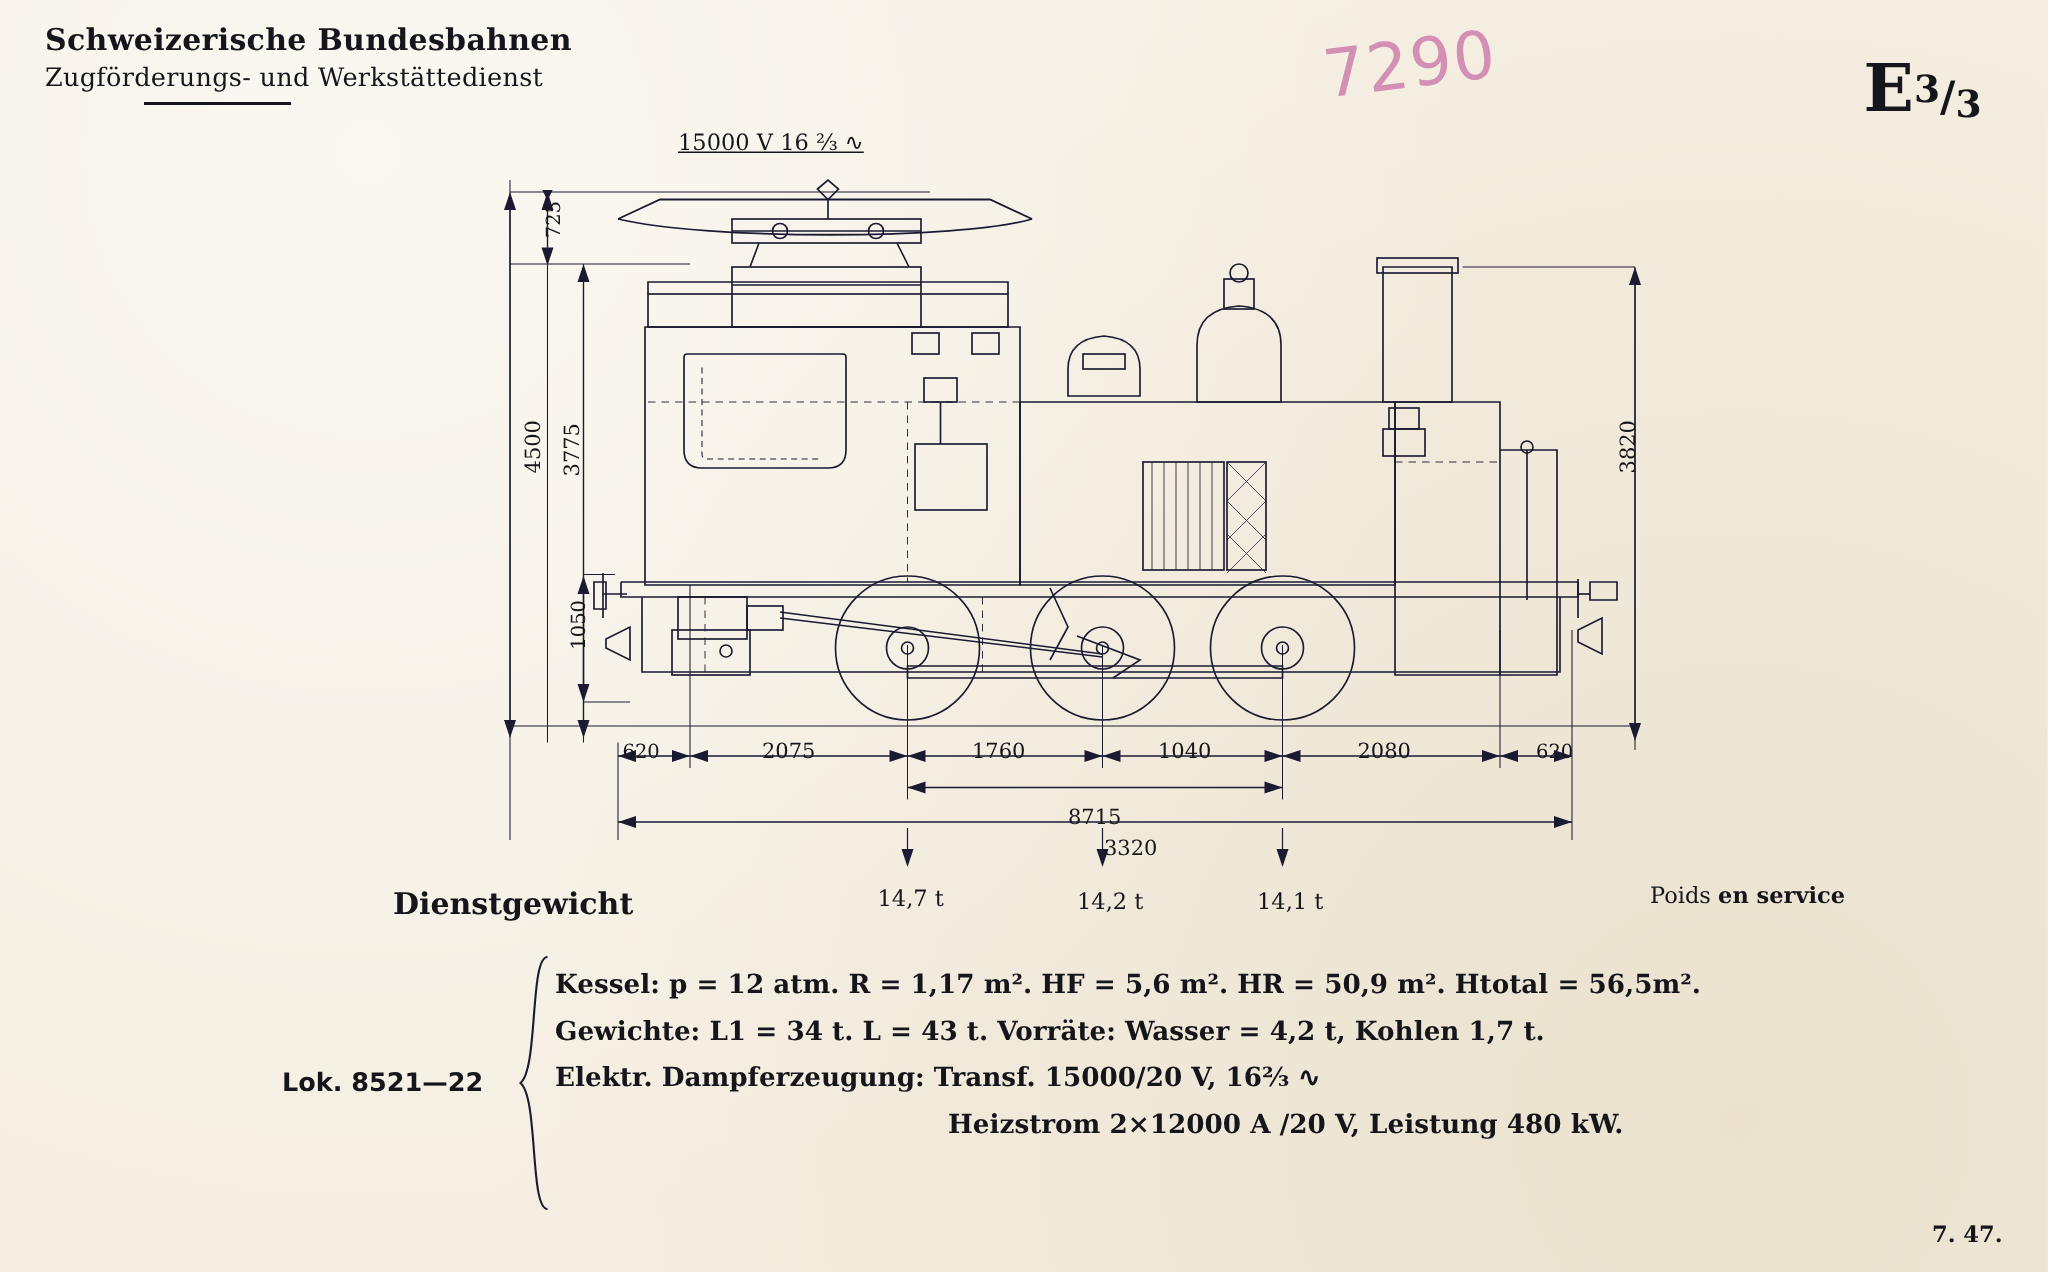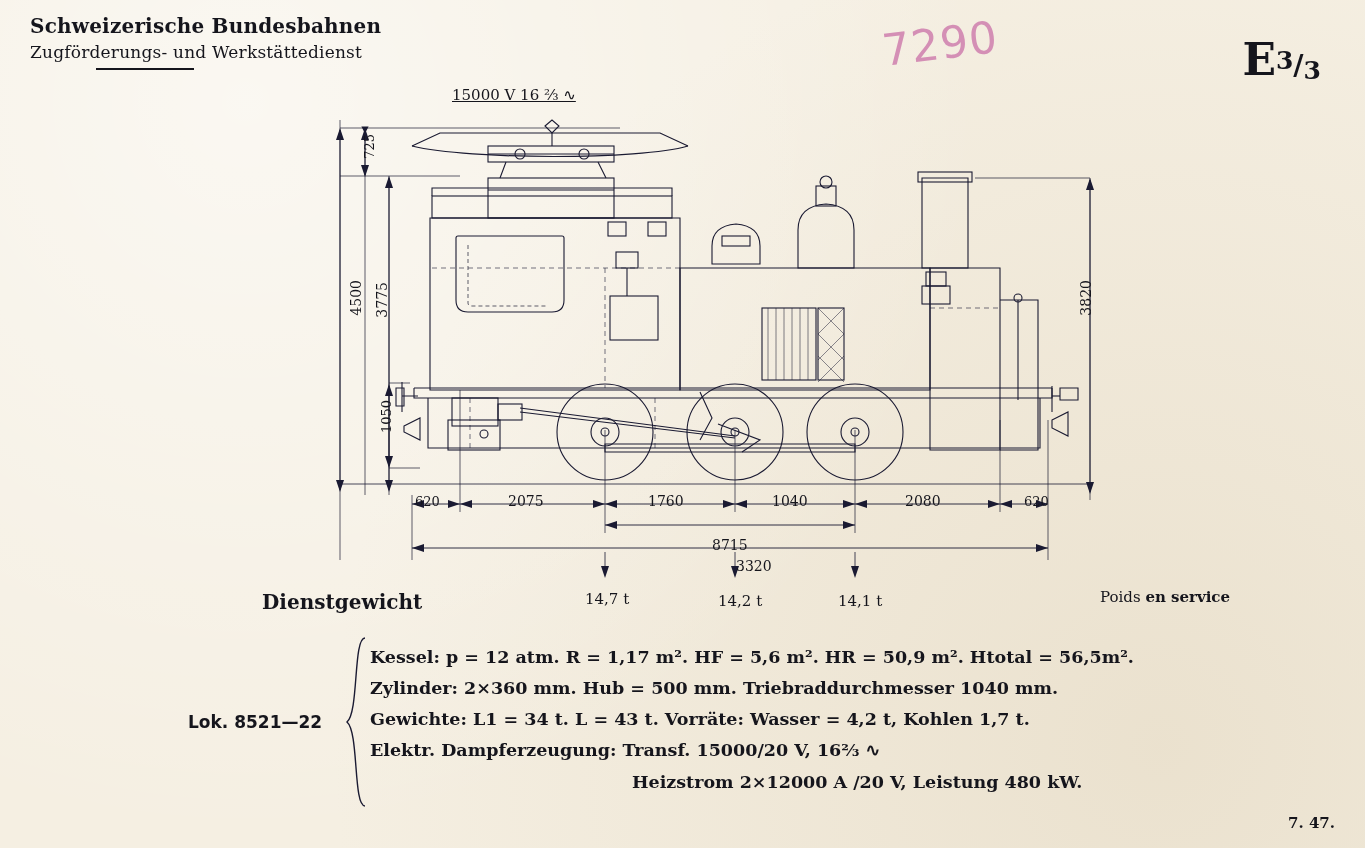--- a/index.html
+++ b/index.html
@@ -340,19 +340,18 @@
 <div class="poids"><span>Poids </span><b>en service</b></div>
 
 <svg class="brace" width="26" height="172" viewBox="0 0 26 172">
   <path d="M20,2 C8,2 14,76 2,86 C14,96 8,170 20,170" fill="none" stroke="#1a1a32" stroke-width="1.4"></path>
 </svg>
 
 <div class="lok-label">Lok. 8521—22</div>
 
 <div class="spec-block">
   <div class="row">Kessel:  p = 12  atm.    R = 1,17  m².     HF = 5,6  m².    HR = 50,9  m².    Htotal = 56,5m².</div>
-  <div class="row">Zylinder:  2×360  mm.    Hub = 500  mm.    Triebraddurchmesser 1040  mm.</div>
   <div class="row">Gewichte:  L1 = 34  t.    L = 43  t.    Vorräte:  Wasser = 4,2  t,  Kohlen 1,7  t.</div>
   <div class="row">Elektr. Dampferzeugung:  Transf. 15000/20  V,  16⅔ ∿</div>
   <div class="row indent">Heizstrom  2×12000  A /20  V,  Leistung  480  kW.</div>
 </div>
 
 <div class="footer-date">7. 47.</div>
 
 </body></html>

